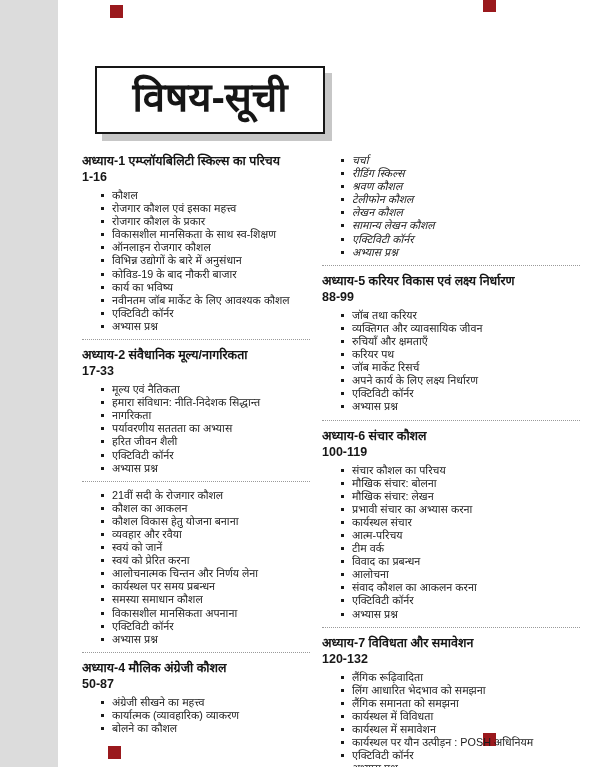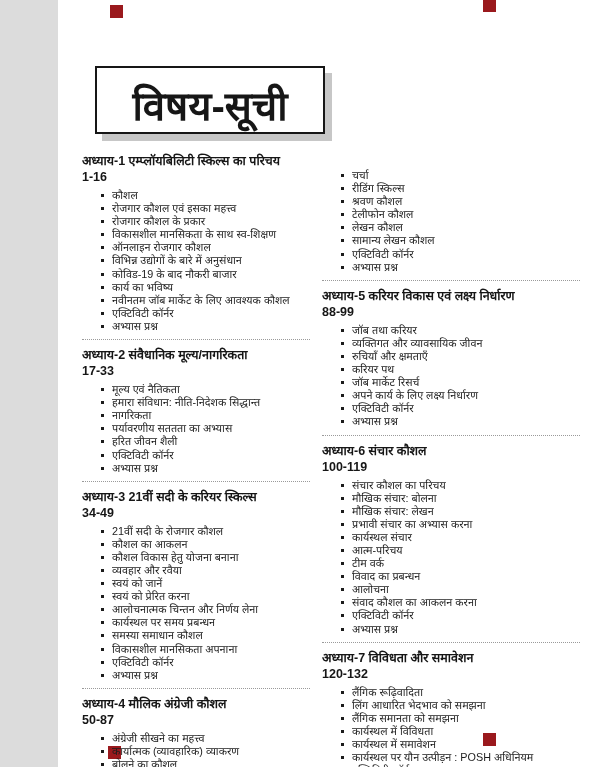--- a/index.html
+++ b/index.html
@@ -20,32 +20,32 @@
   .edge-shade{position:absolute;left:0;top:0;width:58px;height:767px;background:var(--edge);}
   .corner{position:absolute;width:13px;height:13px;background:var(--corner);}
   .corner.tl{left:110px;top:5px;}
   .corner.tr{left:483px;top:0px;height:12px;}
   .corner.bl{left:108px;top:746px;}
   .corner.br{left:483px;top:733px;}
   .titlebox{
     position:absolute;left:95px;top:66px;width:230px;height:68px;
     background:#fff;border:2px solid var(--ink);
     box-shadow:7px 7px 0 var(--shadow);
-    display:flex;align-items:flex-end;justify-content:center;
+    display:flex;align-items:flex-start;justify-content:center;
   }
   .titlebox span{font-size:40px;font-weight:bold;letter-spacing:0px;white-space:nowrap;}
   .cols{position:absolute;left:82px;top:153px;width:498px;display:flex;gap:12px;}
   .col{display:block;}
   .col-left{width:228px;}
   .col-right{width:258px;}
   .chead{display:flex;justify-content:space-between;align-items:baseline;font-weight:bold;font-size:12.5px;line-height:16px;flex-direction:column;}
   .ctitle{flex:1 1 auto;}
   .cpages{flex:0 0 auto;margin-left:0;}
   ul.items{list-style:none;margin:4px 0 0 0;padding:0 0 0 30px;}
-  ul.items.no-head{margin-top:16px;}
+  ul.items.no-head{margin-top:1px;font-style:italic;}
   ul.items li{position:relative;font-size:10.8px;line-height:13.1px;color:var(--item-ink);white-space:nowrap;}
   ul.items li::before{
     content:"";position:absolute;left:-11px;top:5px;width:3px;height:3px;background:var(--item-ink);
   }
   .sep{border-top:1px dotted var(--dots);margin:6px 0 7px 0;height:0;}
 </style>
 </head>
 <body>
 
 <div class="edge-shade"></div>
@@ -91,24 +91,20 @@
           <li>हमारा संविधान: नीति-निदेशक सिद्धान्त</li>
           <li>नागरिकता</li>
           <li>पर्यावरणीय सततता का अभ्यास</li>
           <li>हरित जीवन शैली</li>
           <li>एक्टिविटी कॉर्नर</li>
           <li>अभ्यास प्रश्न</li>
         </ul>
   </section>
 <div class="sep"></div>
   <section class="chapter">
-    <div class="chead">
-      <span class="ctitle">अध्याय-3 21वीं सदी के करियर स्किल्स</span>
-      <span class="cpages">34-49</span>
-    </div>
     <ul class="items">
           <li>21वीं सदी के रोजगार कौशल</li>
           <li>कौशल का आकलन</li>
           <li>कौशल विकास हेतु योजना बनाना</li>
           <li>व्यवहार और रवैया</li>
           <li>स्वयं को जानें</li>
           <li>स्वयं को प्रेरित करना</li>
           <li>आलोचनात्मक चिन्तन और निर्णय लेना</li>
           <li>कार्यस्थल पर समय प्रबन्धन</li>
           <li>समस्या समाधान कौशल</li>

